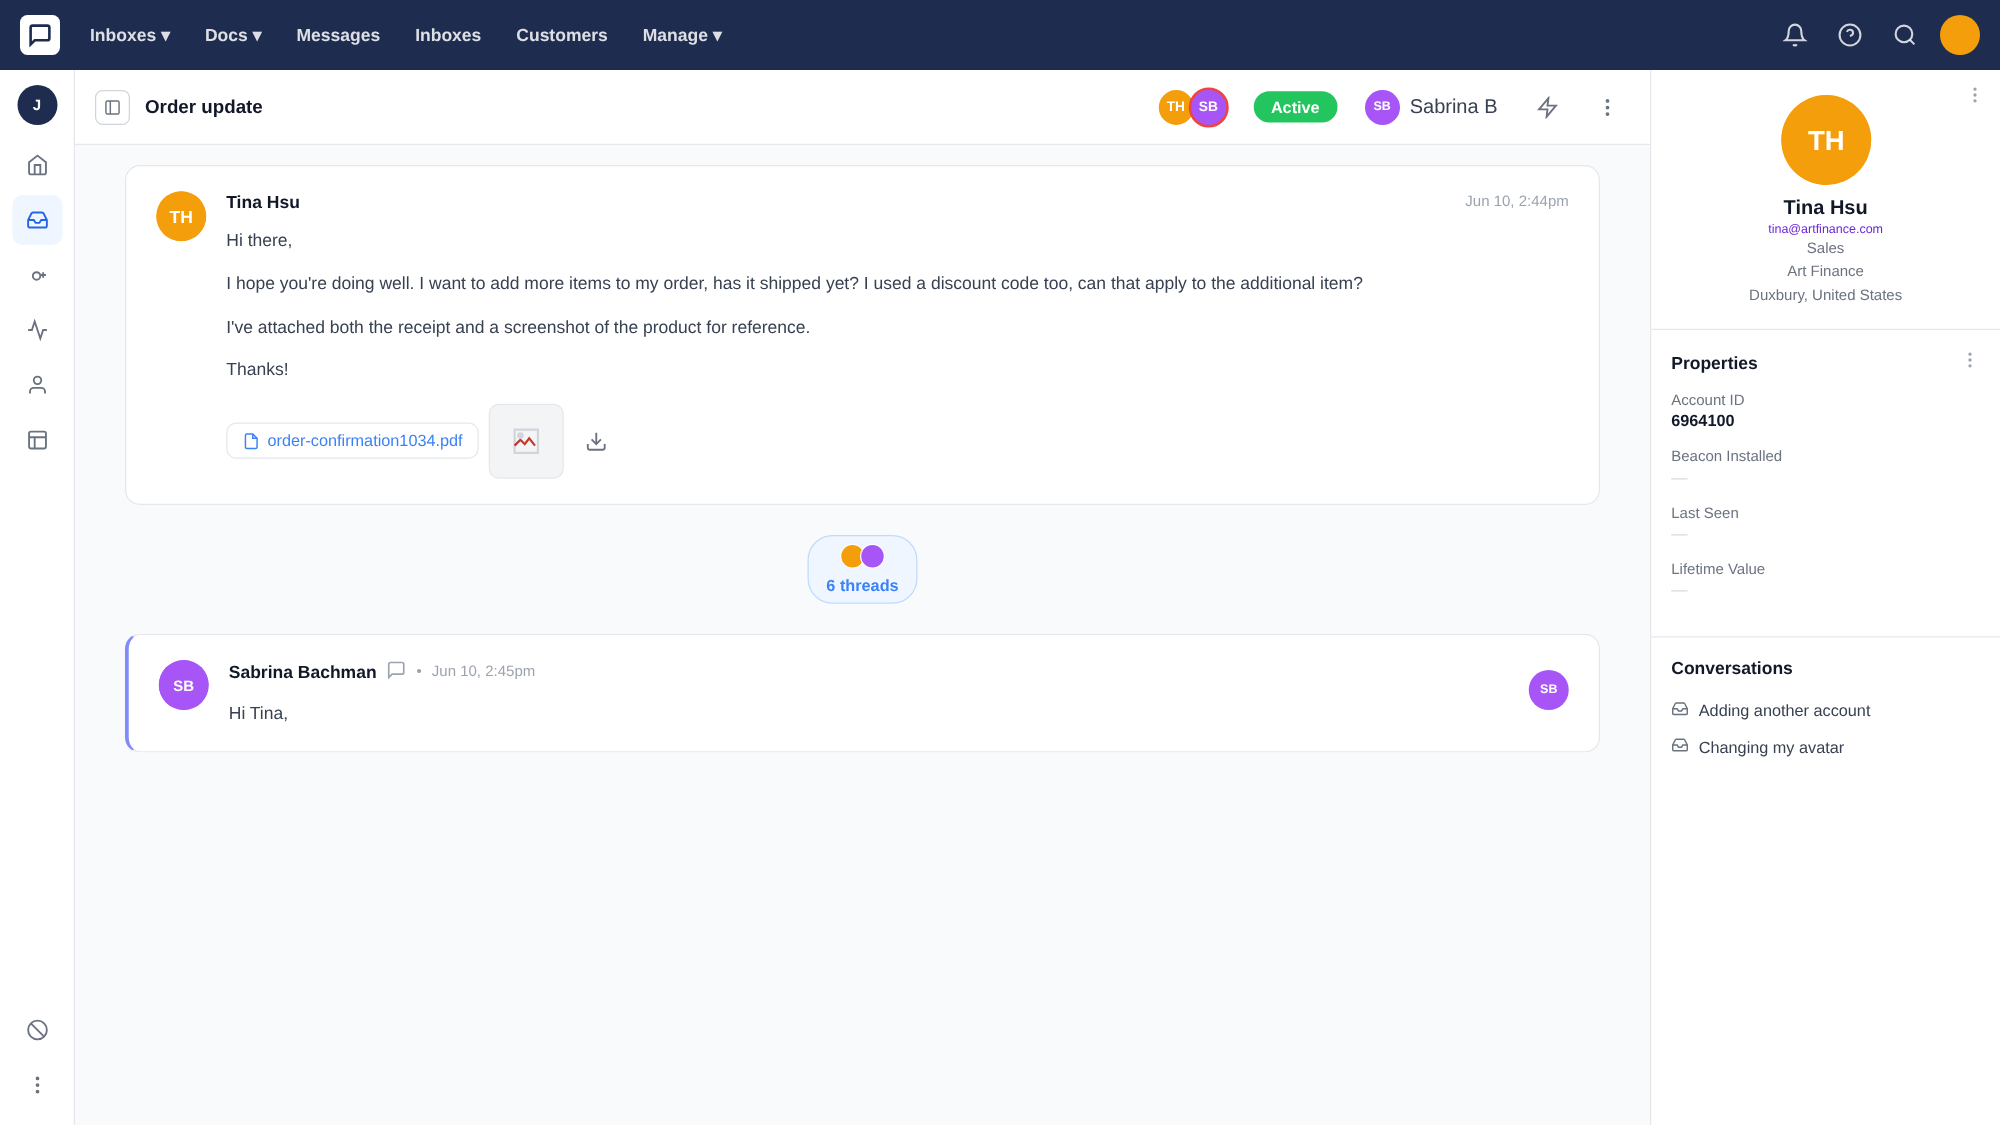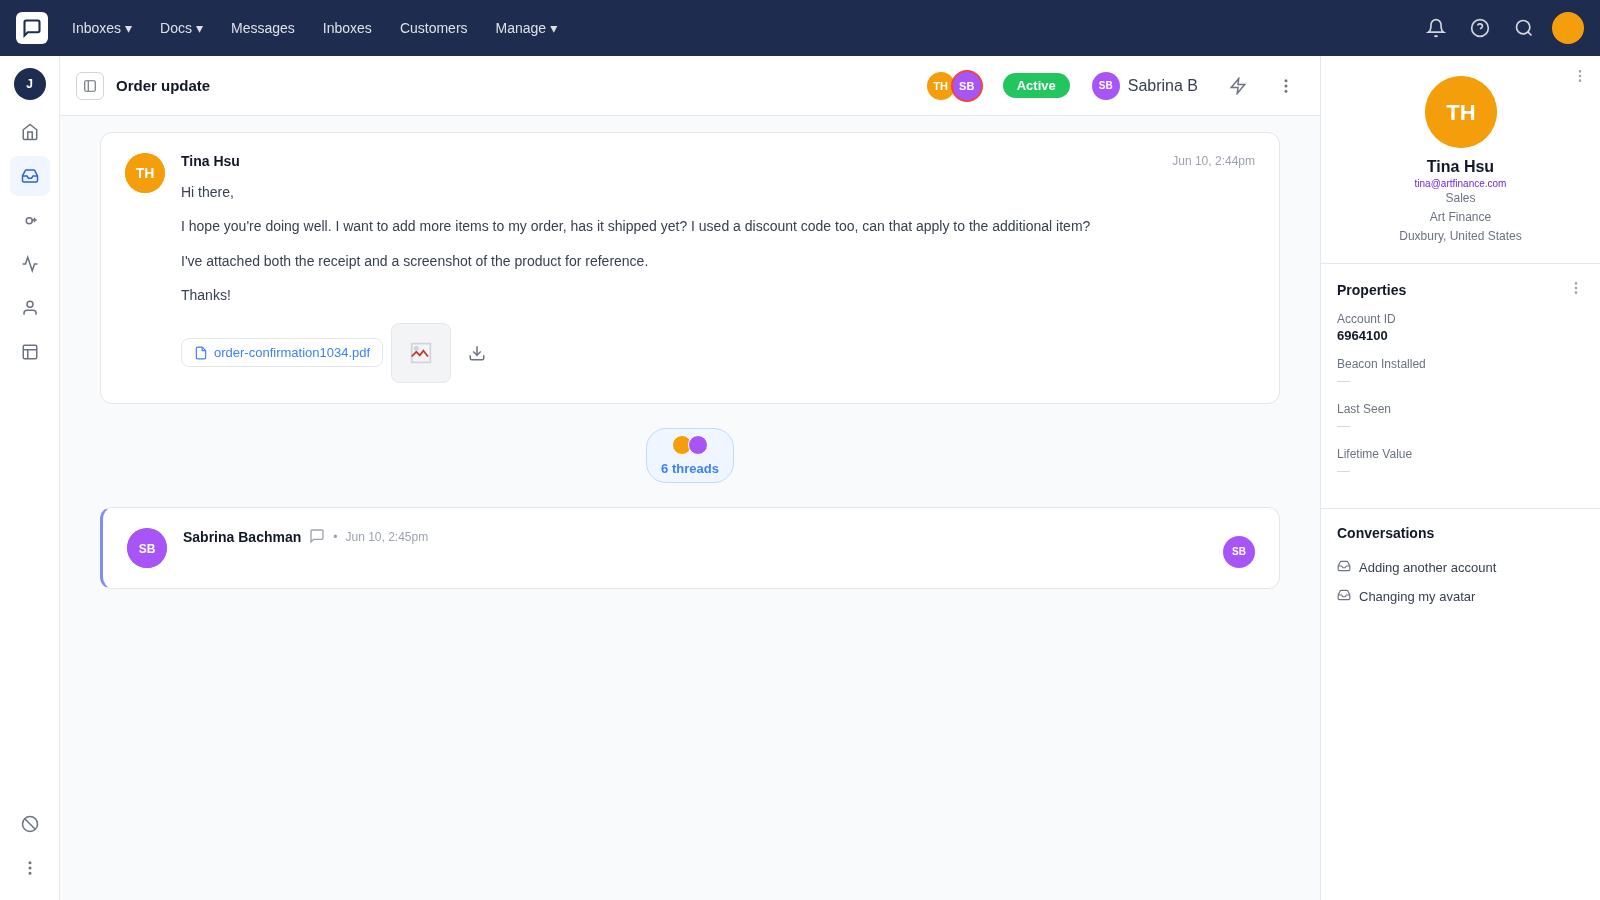--- a/index.html
+++ b/index.html
@@ -19,21 +19,21 @@
       width: 32px; height: 32px;
       background: white;
       border-radius: 6px;
       display: flex; align-items: center; justify-content: center;
       margin-right: 8px;
     }
     .topnav-logo svg { width: 20px; height: 20px; }
     .nav-item {
       color: rgba(255,255,255,0.85);
       font-size: 14px;
-      font-weight: 400;
+      font-weight: 700;
       padding: 6px 12px;
       border-radius: 6px;
       cursor: pointer;
       display: flex; align-items: center; gap: 4px;
     }
     .nav-spacer { flex: 1; }
     .topnav-icons { display: flex; align-items: center; gap: 12px; }
     .topnav-icon-btn {
       color: rgba(255,255,255,0.8);
       cursor: pointer;
@@ -605,20 +605,21 @@
               <span class="reply-icon">
                 <svg width="16" height="16" viewBox="0 0 24 24" fill="none" stroke="#9ca3af" stroke-width="2">
                   <path d="M21 15a2 2 0 0 1-2 2H7l-4 4V5a2 2 0 0 1 2-2h14a2 2 0 0 1 2 2z"></path>
                 </svg>
               </span>
               <span class="reply-dot">•</span>
               <span class="msg-time">Jun 10, 2:45pm</span>
             </div>
           </div>
           <div class="msg-body">
+            <p>Hi Tina,</p>
           </div>
         </div>
         <div style="position:relative;width:40px;height:40px;flex-shrink:0;">
           <div style="width:32px;height:32px;border-radius:50%;background:#a855f7;display:flex;align-items:center;justify-content:center;color:white;font-size:10px;font-weight:700;position:absolute;bottom:0;right:0;">SB</div>
         </div>
       </div>
 
     </div>
   </div>
 

